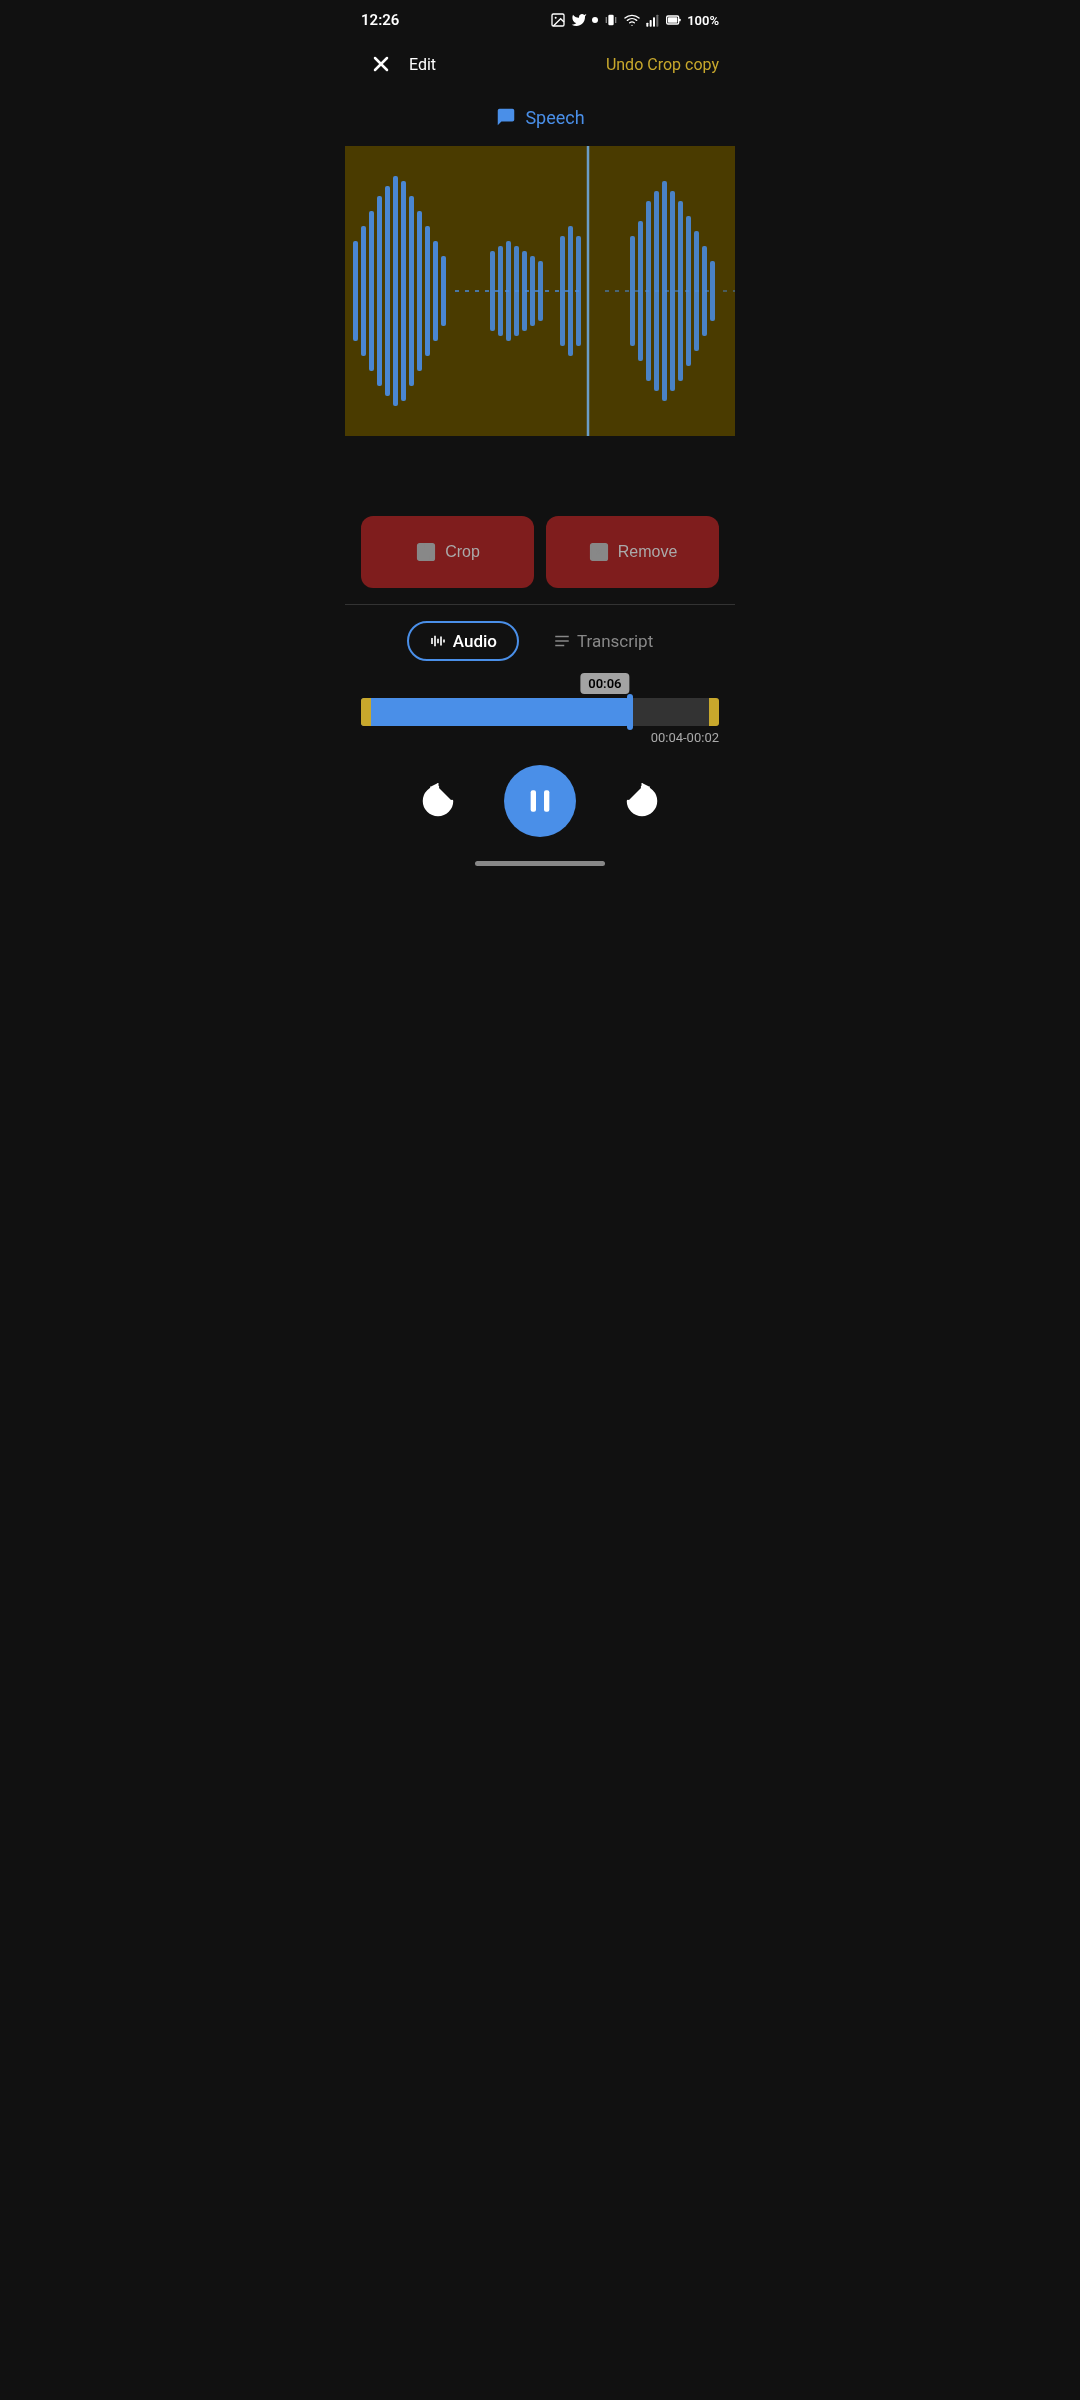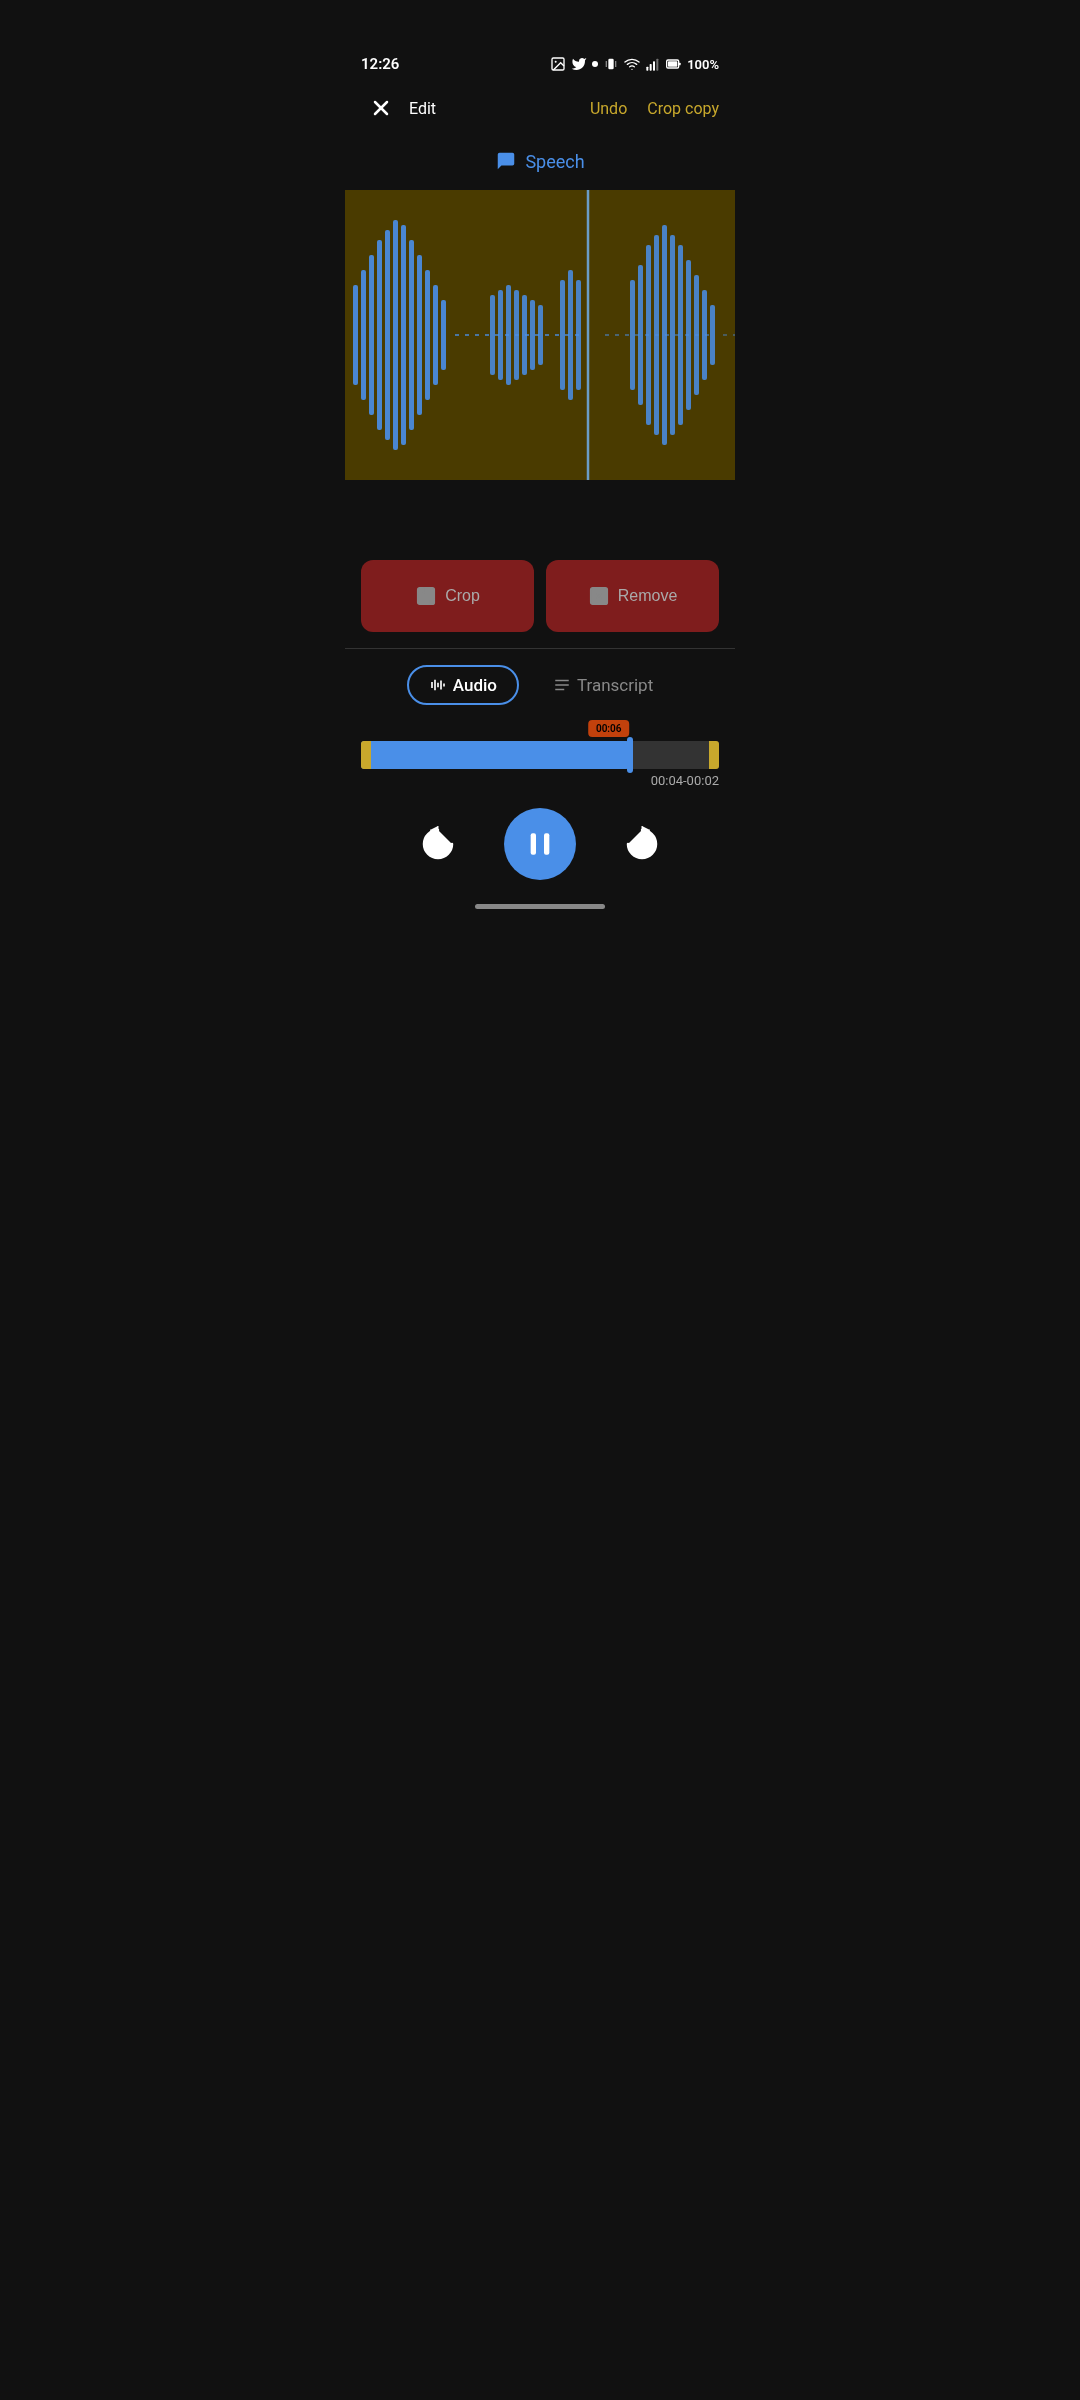--- a/index.html
+++ b/index.html
@@ -16,21 +16,20 @@
       overflow-x: hidden;
     }
 
     
     .status-bar {
       display: flex;
       justify-content: space-between;
       align-items: center;
       padding: 8px 16px 4px;
       height: 36px;
-      margin-top: 44px;
     }
 
     .status-time {
       font-size: 15px;
       font-weight: 600;
       color: #fff;
     }
 
     .status-icons {
       display: flex;
@@ -66,21 +65,21 @@
     .top-title {
       font-size: 16px;
       font-weight: 400;
       color: #fff;
       margin-left: 8px;
       flex: 1;
     }
 
     .top-actions {
       display: flex;
-      gap: 20px;
+      gap: 4px;
     }
 
     .top-action-btn {
       font-size: 16px;
       color: #C8A82C;
       cursor: pointer;
       font-weight: 400;
     }
 
     
@@ -185,23 +184,23 @@
       font-weight: 400;
       color: #888;
     }
 
     
     .progress-section {
       padding: 4px 16px 0;
     }
 
     .time-badge {
-      background: #c2410c;
+      background: #a3a3a3;
       color: #000;
-      font-size: 10px;
+      font-size: 13px;
       font-weight: 600;
       padding: 3px 8px;
       border-radius: 4px;
       display: inline-block;
       margin-left: 50%;
       transform: translateX(-50%);
       margin-bottom: 4px;
     }
 
     .progress-bar-wrap {

